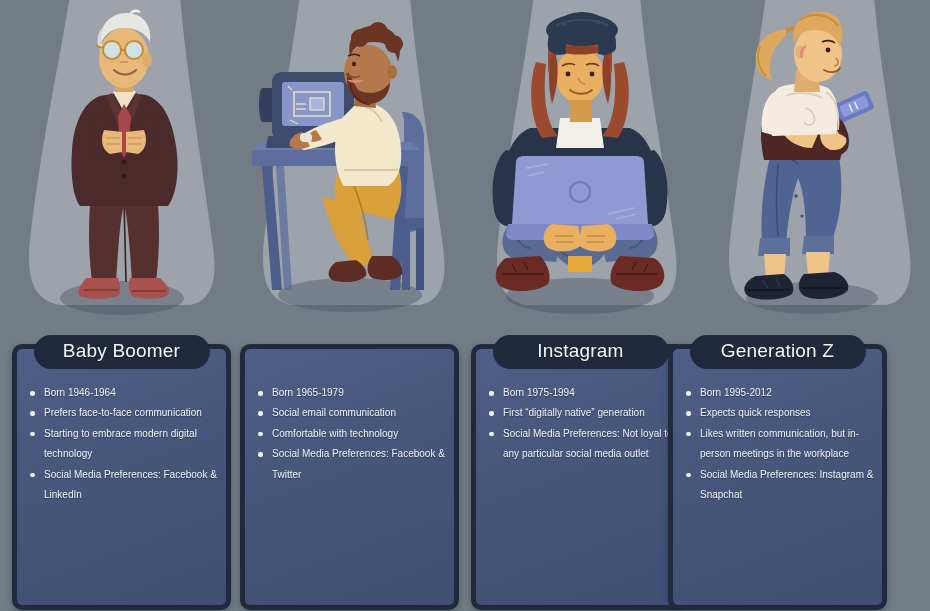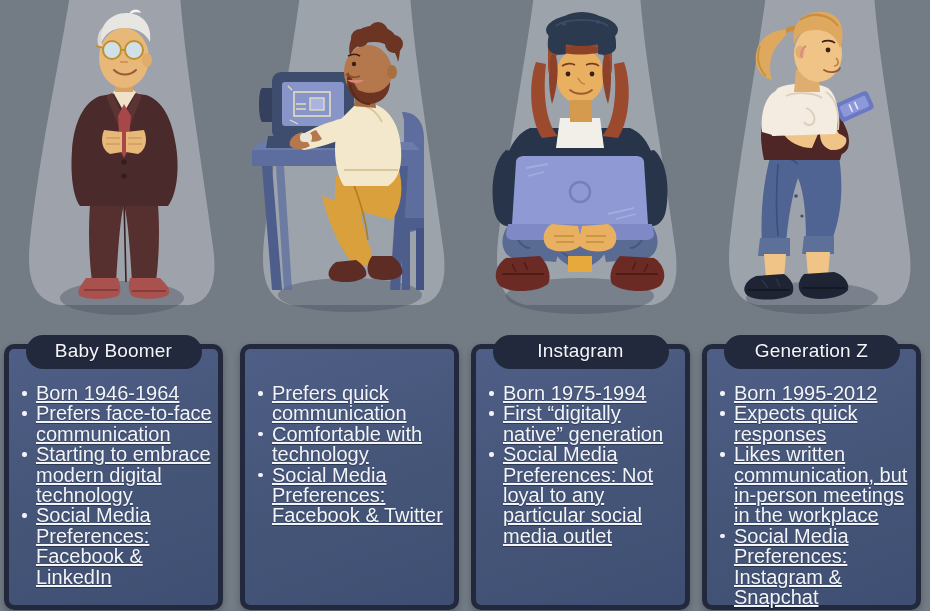--- a/index.html
+++ b/index.html
@@ -48,24 +48,24 @@
     position: absolute;
     top: 14px;
     width: 219px;
     height: 266px;
     background: linear-gradient(160deg, #4e5e86 0%, #455578 55%, #3f4f73 100%);
     border: 5px solid #22293c;
     border-radius: 10px;
     box-shadow: 0 3px 6px rgba(30,36,52,.35);
   }
 
-  .card.c1 { left: 4px; padding-left: 20px;   }
+  .card.c1 { left: 12px; padding-left: 20px;   }
   .card.c2 { left: 240px; }
   .card.c3 { left: 471px; }
-  .card.c4 { left: 702px; }
+  .card.c4 { left: 668px; }
 
   .card-header {
     position: absolute;
     top: -14px;
     left: 50%;
     transform: translateX(-50%);
     min-width: 176px;
     padding: 5px 26px 7px;
     background: #22293c;
     border-radius: 22px;
@@ -93,26 +93,25 @@
 
   ul.bullets {
     list-style: none;
     margin: 0;
     padding: 0;
   }
 
   ul.bullets li {
     position: relative;
     color: #f2f4f8;
-    font-size: 20px;
+    font-size: 10px;
     line-height: 20.4px;
     padding-left: 21px;
     margin-bottom: 0px;
     text-shadow: 0 1px 1px rgba(16,20,32,.45);
-    text-decoration: underline;
   }
 
   ul.bullets li::before {
     content: "";
     position: absolute;
     left: 7px;
     top: 8px;
     width: 4.5px;
     height: 4.5px;
     border-radius: 50%;
@@ -392,21 +391,22 @@
           <li>Prefers face-to-face communication</li>
           <li>Starting to embrace modern digital technology</li>
           <li>Social Media Preferences: Facebook &amp; LinkedIn</li>
         </ul>
       </div>
     </div>
 
     <div class="card c2">
       <div class="card-body">
         <ul class="bullets">
-          <li>Prefers quick communication</li>
+          <li>Born 1965-1979</li>
+          <li>Social email communication</li>
           <li>Comfortable with technology</li>
           <li>Social Media Preferences: Facebook &amp; Twitter</li>
         </ul>
       </div>
     </div>
 
     <div class="card c3">
       <div class="card-header">
         <span class="card-title">Instagram</span>
       </div>

